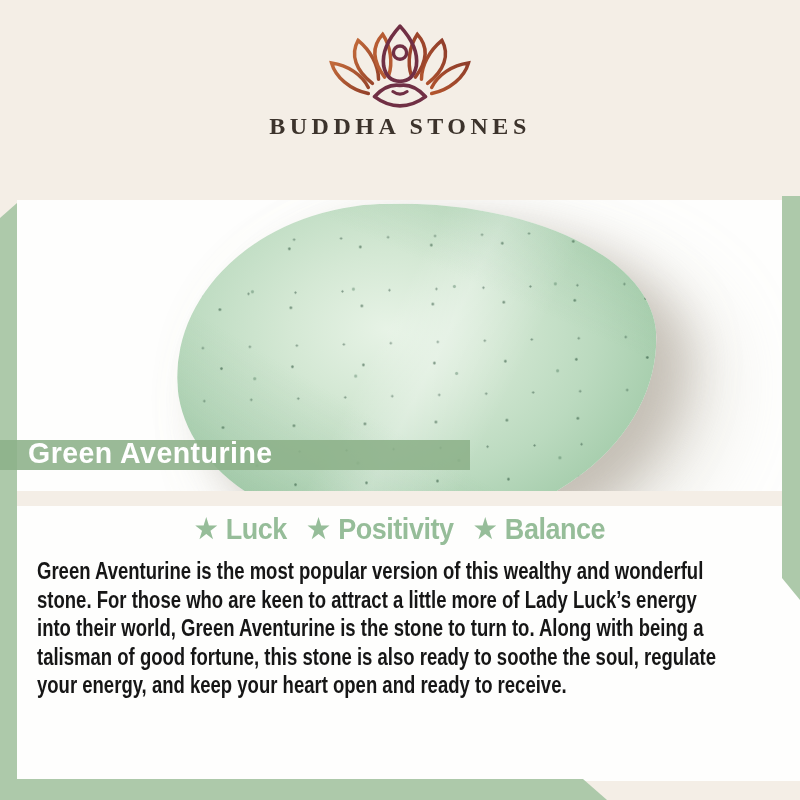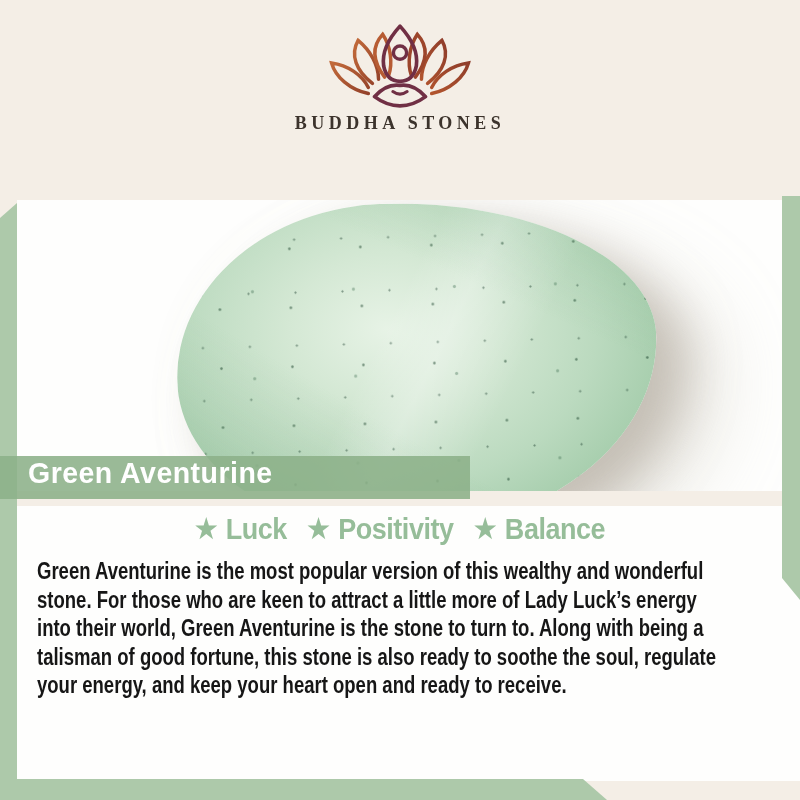--- a/index.html
+++ b/index.html
@@ -5,21 +5,21 @@
   html,body{margin:0;padding:0;background:#f4eee6;}
   .canvas{
     position:relative;width:800px;height:800px;overflow:hidden;
     background:#f4eee6;font-family:"Liberation Sans",sans-serif;
   }
 
   
   .logo{position:absolute;left:322px;top:20px;width:156px;height:94px;}
   .brand{
     position:absolute;left:0;top:113px;width:800px;text-align:center;
-    font-family:"Liberation Serif",serif;font-size:18px;font-weight:600;
+    font-family:"Liberation Serif",serif;font-size:24px;font-weight:600;
     letter-spacing:4.5px;color:#3c332c;
   }
   .title-band{
     position:absolute;left:167px;top:140px;width:466px;height:54px;
     background:#fdfcf8;border-radius:2px;z-index:2;
   }
   .title-text{
     display:block;width:100%;text-align:center;line-height:55px;
     font-size:39px;font-weight:bold;color:#8fb890;letter-spacing:-0.5px;
     transform:scaleX(0.87);
@@ -63,22 +63,22 @@
     clip-path:polygon(0 0,100% 0,100% 100%,0 calc(100% - 22px));
   }
   .bottom-band{
     position:absolute;left:0;top:779px;width:607px;height:21px;
     background:#adc9aa;z-index:5;
     clip-path:polygon(0 0,calc(100% - 24px) 0,100% 100%,0 100%);
   }
 
   
   .label-bar{
-    position:absolute;left:0;top:456px;width:470px;height:43px;
-    background:rgba(140,177,137,0.88);display:flex;align-items:flex-start;z-index:4;
+    position:absolute;left:0;top:440px;width:470px;height:30px;
+    background:rgba(140,177,137,0.88);display:flex;align-items:flex-end;z-index:4;
   }
   .label-text{
     margin-left:28px;font-size:30px;font-weight:bold;color:#ffffff;
     letter-spacing:0.5px;transform:scaleX(0.95);transform-origin:left center;
     white-space:nowrap;
   }
 
   
   .content-panel{
     position:absolute;left:17px;top:506px;width:783px;height:275px;

